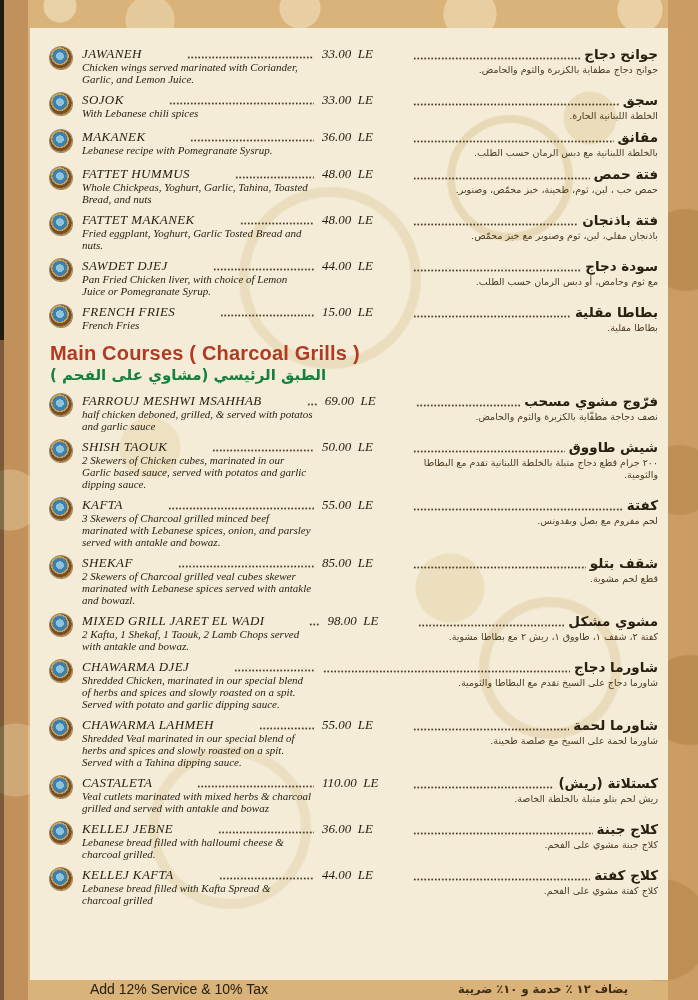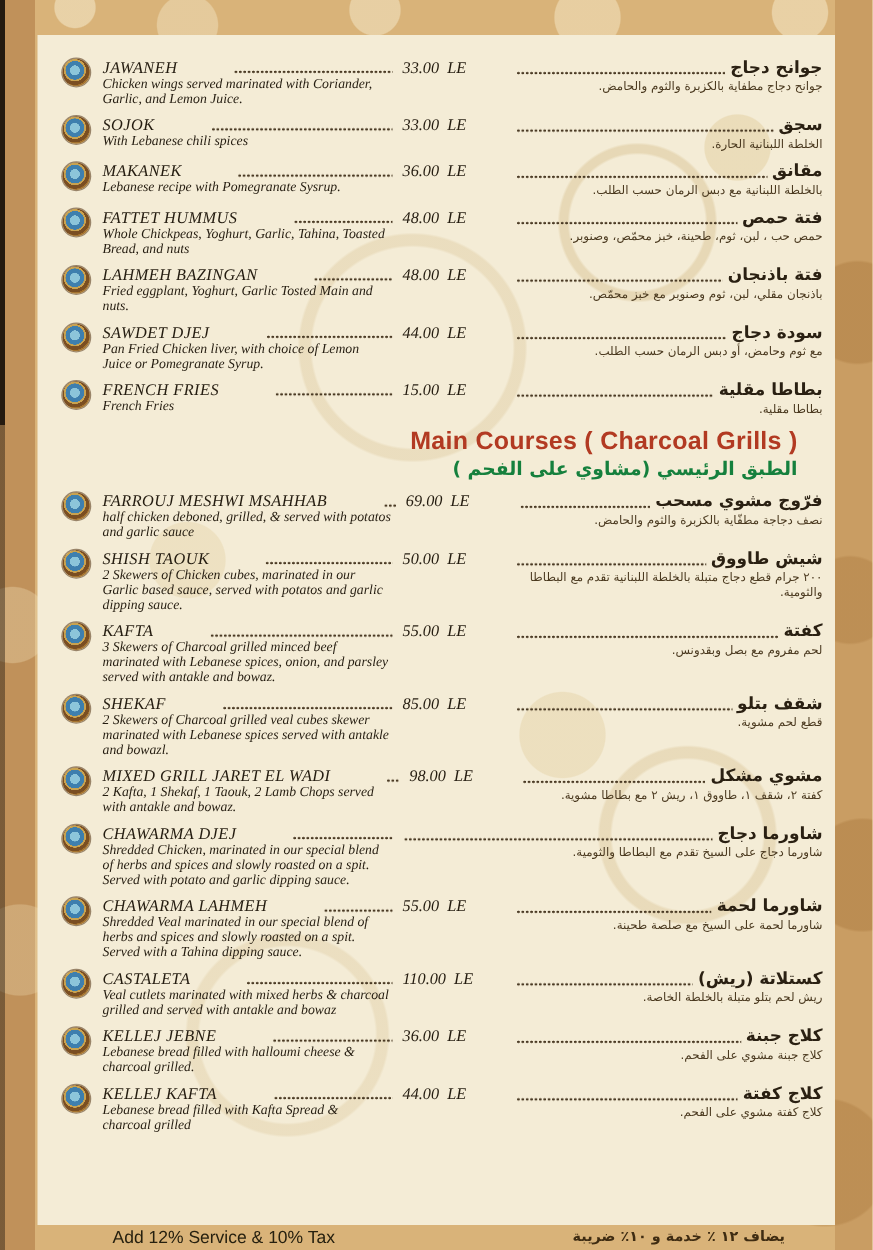--- a/index.html
+++ b/index.html
@@ -77,21 +77,21 @@
   .ar-title-line { display:flex; align-items:flex-end; line-height:16px; }
   .ar-name {
     font-family:"DejaVu Sans", sans-serif; font-weight:bold; font-size:13.5px;
     color:#2a2012; direction:rtl; white-space:nowrap;
   }
   .ar-desc {
     font-family:"DejaVu Sans", sans-serif; font-size:9.5px; line-height:12px;
     color:#4b3a20; direction:rtl; margin-top:2px;
   }
   
-  .section-header { text-align:right; margin:4px 20px 8px 0; position:relative; }
+  .section-header { text-align:left; margin:4px 20px 8px 0; position:relative; }
   .sh-en {
     font-family:"Liberation Sans", sans-serif; font-size:20px; font-weight:700;
     color:#b23a22; letter-spacing:.2px; line-height:24px;
   }
   .sh-ar {
     font-family:"DejaVu Sans", sans-serif; font-size:15px; font-weight:bold;
     color:#15803d; direction:rtl; line-height:20px;
   }
   
   .footer {
@@ -193,24 +193,24 @@
       <div class="ar-desc">حمص حب ، لبن، ثوم، طحينة، خبز محمّص، وصنوبر.</div>
     </div>
   </div>
 
   <div class="row">
     <div class="badge-wrap">
       <span class="badge"></span>
     </div>
     <div class="en-col">
       <div class="title-line">
-        <span class="en-name">LAHMEH BAZINGAN</span>
-        <span class="leader"></span>
-      </div>
-      <div class="en-desc">Fried eggplant, Yoghurt, Garlic Tosted Main and nuts.</div>
+        <span class="en-name">FATTET MAKANEK</span>
+        <span class="leader"></span>
+      </div>
+      <div class="en-desc">Fried eggplant, Yoghurt, Garlic Tosted Bread and nuts.</div>
     </div>
     <div class="price-col">48.00 LE</div>
     <div class="ar-col">
       <div class="ar-title-line">
         <span class="leader"></span>
         <span class="ar-name">فتة باذنجان</span>
       </div>
       <div class="ar-desc">باذنجان مقلي، لبن، ثوم وصنوبر مع خبز محمّص.</div>
     </div>
   </div>

